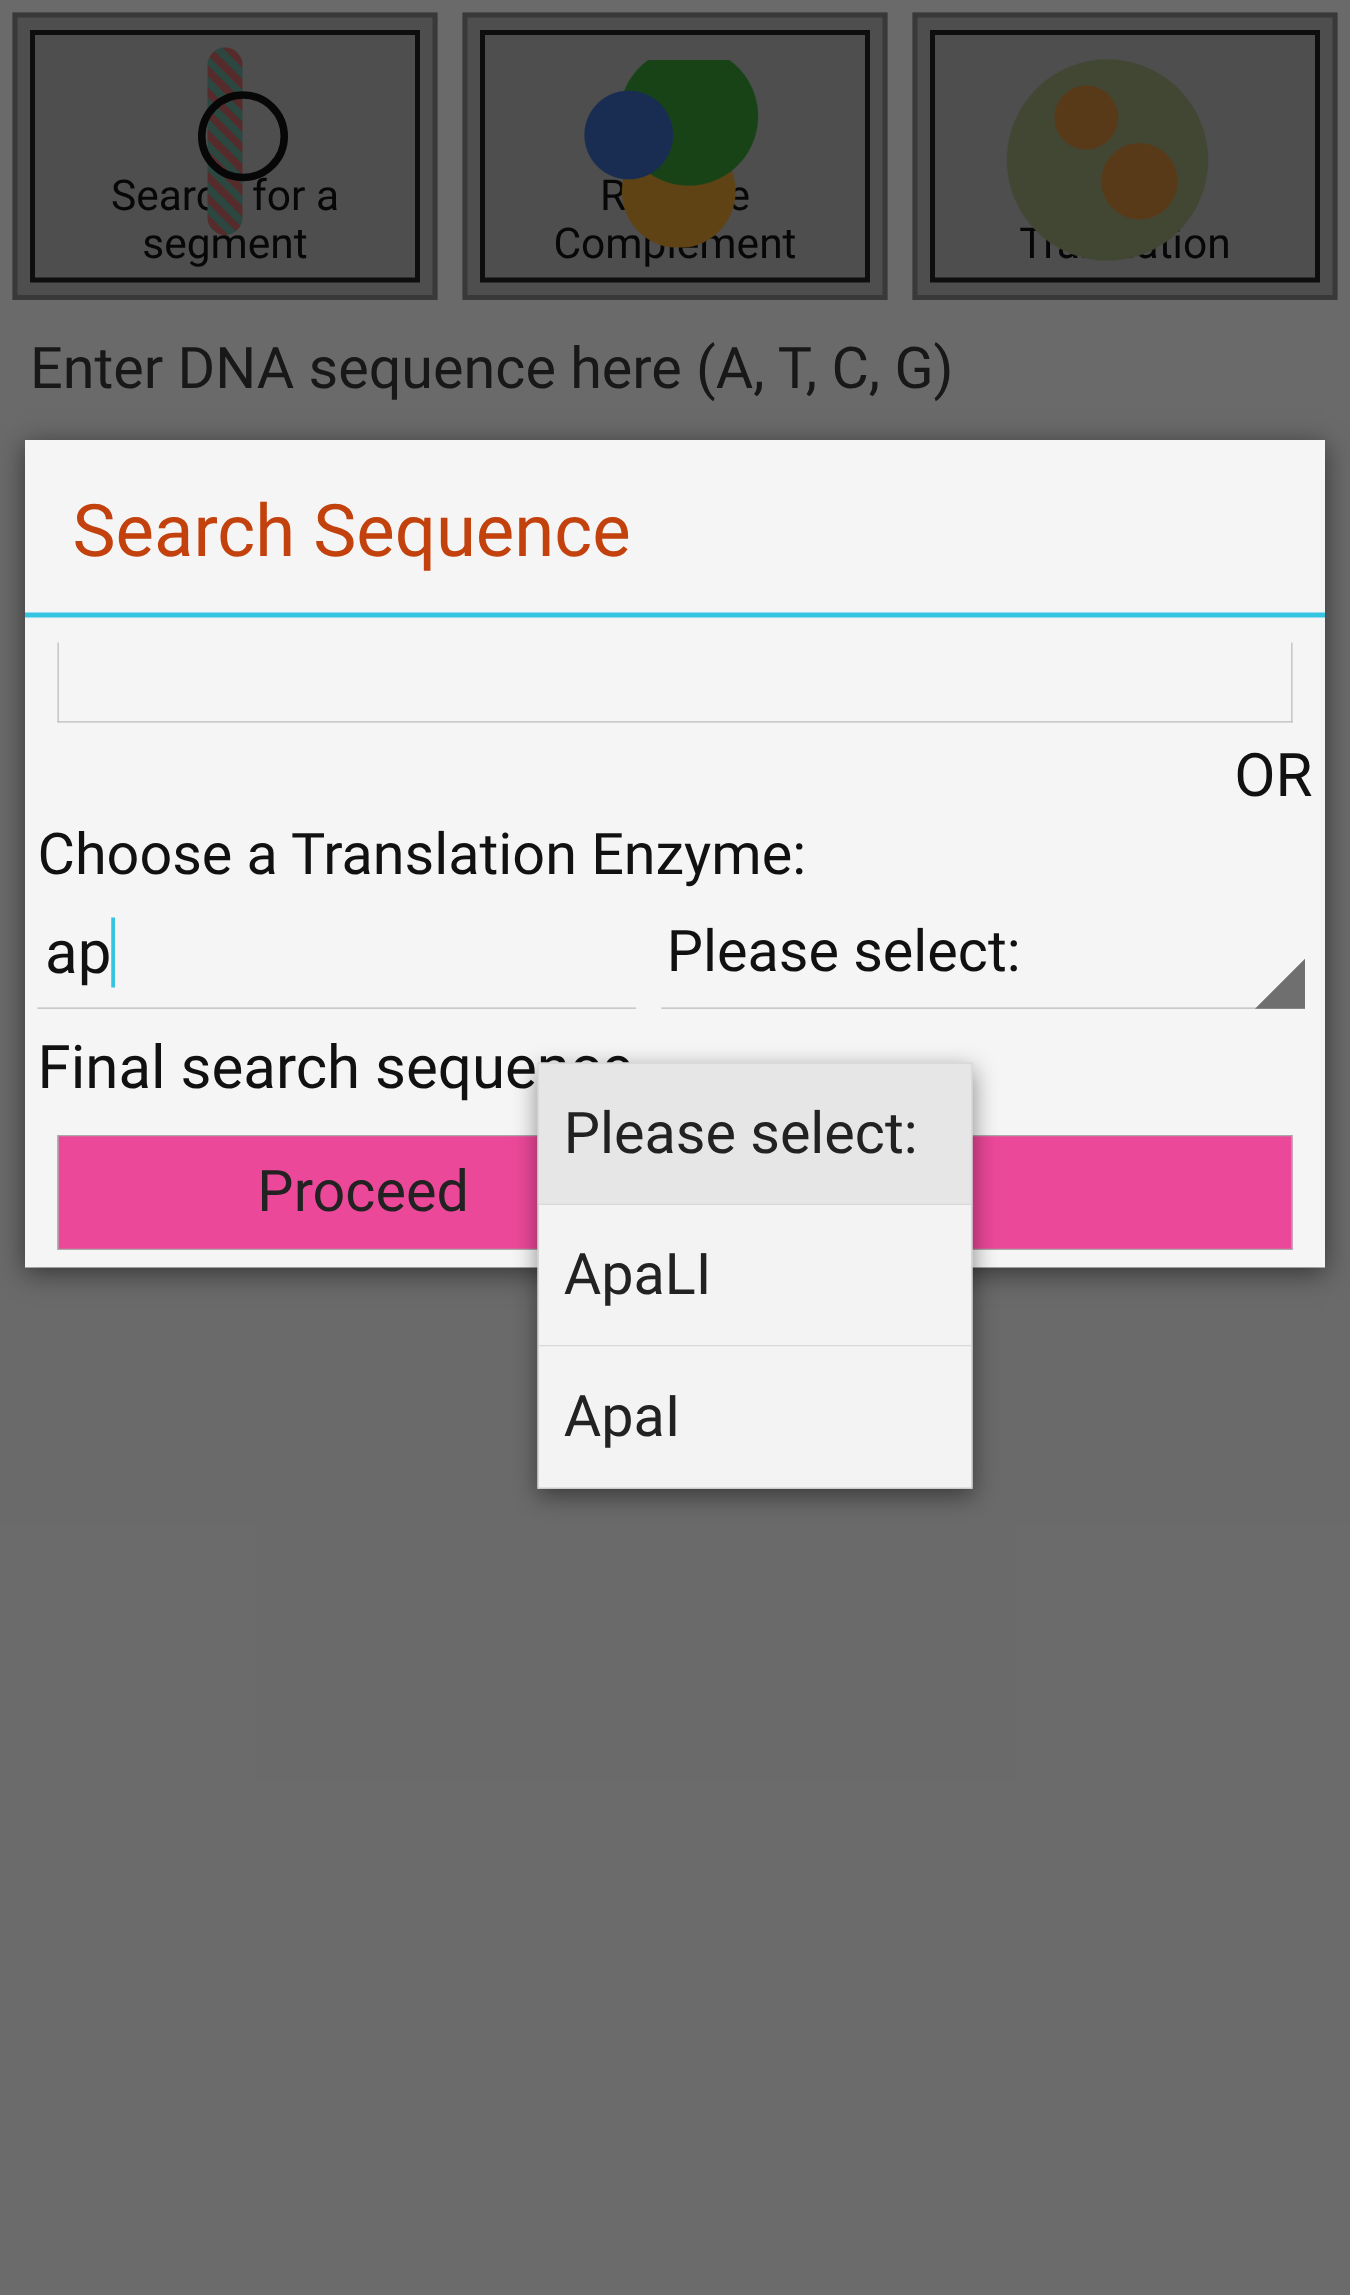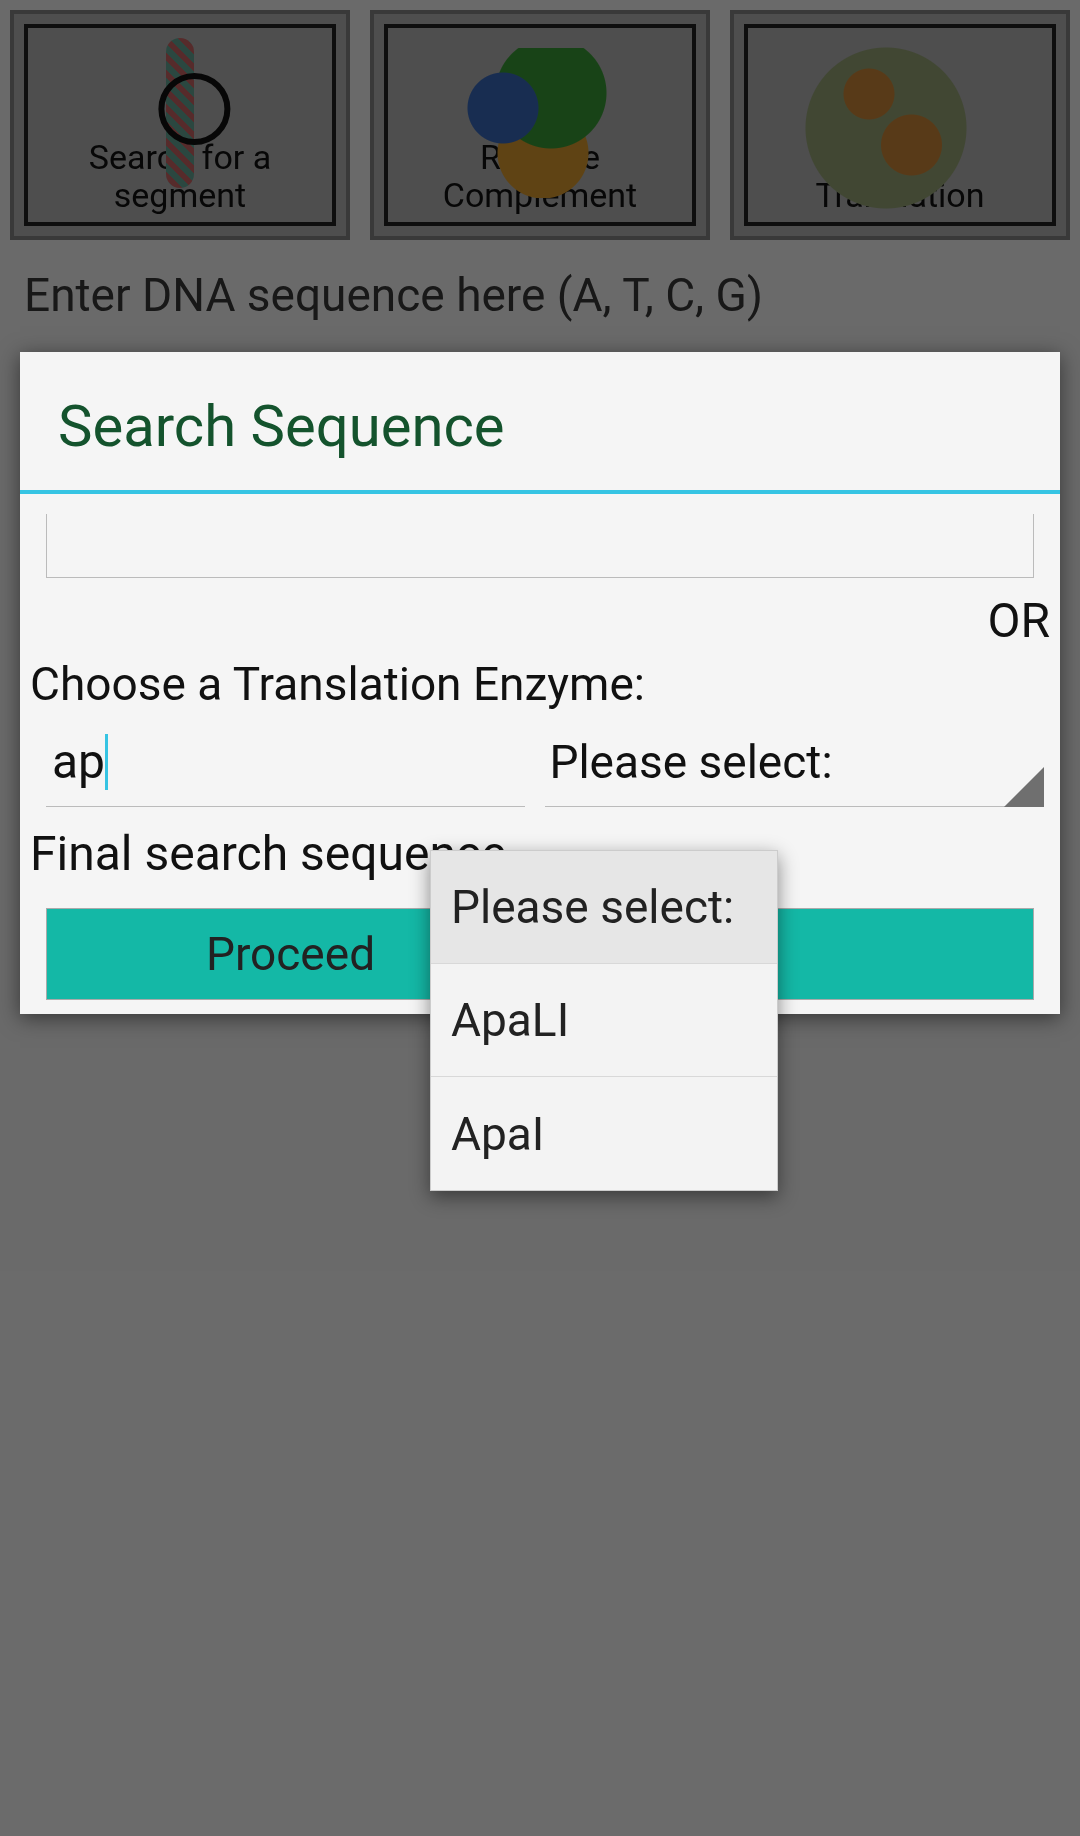--- a/index.html
+++ b/index.html
@@ -55,35 +55,35 @@
   
   .scrim { position:absolute; inset:0; background: rgba(0,0,0,0.35); }
 
   
   .dialog {
     position: absolute; left: 20px; right: 20px; top: 352px;
     background: #f5f5f5; box-shadow: 0 4px 20px rgba(0,0,0,0.5);
     padding-bottom: 14px;
   }
   .dialog-title {
-    color: #14532d; font-size: 58px; font-weight: 400;
+    color: #c2410c; font-size: 58px; font-weight: 400;
     padding: 40px 38px 30px 38px;
   }
   .dialog-hr { height: 4px; background: #36c4e3; }
   .dialog-body { padding: 10px 10px 0 10px; font-size: 46px; color: #111; }
   .label-line { padding: 8px 0 0 0; }
   .input-row {
     margin: 10px 16px 0 16px; height: 64px;
     border: 1px solid #bbb; border-top: none; background: transparent;
     position: relative;
   }
   .or-line { text-align: right; font-size: 48px; padding-top: 14px; }
 
   .enzyme-row { display:flex; gap: 20px; margin: 6px 0 0 0; align-items:flex-start; }
-  .enzyme-input-wrap { flex: 0 0 47%; margin-left: 16px; position: relative; }
+  .enzyme-input-wrap { flex: 0 0 47%; position: relative; }
   .enzyme-input {
     height: 90px; border: 1px solid #bbb; border-top:none; border-left:none; border-right:none;
     font-size: 48px; padding-left: 6px; display:flex; align-items:center;
   }
   .caret {
     display:inline-block; width:3px; height:56px; background:#36c4e3; vertical-align:middle;
     animation: blink 1s step-start infinite;
   }
   @keyframes blink { 50% { opacity: 0; } }
 
@@ -94,21 +94,21 @@
   }
   .select-caret {
     position:absolute; right:0; bottom:0; width:0; height:0;
     border-left: 40px solid transparent; border-bottom: 40px solid #6f6f6f;
   }
 
   .final-line { padding: 18px 0 26px 0; font-size: 48px; }
 
   .buttons-row { display:flex; gap: 10px; padding: 0 16px; }
   .btn {
-    flex:1; height: 92px; background: #14b8a6; border:1px solid #aaa;
+    flex:1; height: 92px; background: #ec4899; border:1px solid #aaa;
     font-size: 46px; display:flex; align-items:center; justify-content:center;
     color:#222;
   }
 
   
   .dropdown {
     position: absolute; left: 430px; top: 850px; width: 348px;
     background: #f3f3f3; box-shadow: 0 6px 18px rgba(0,0,0,0.45);
     border: 1px solid #ccc;
   }

